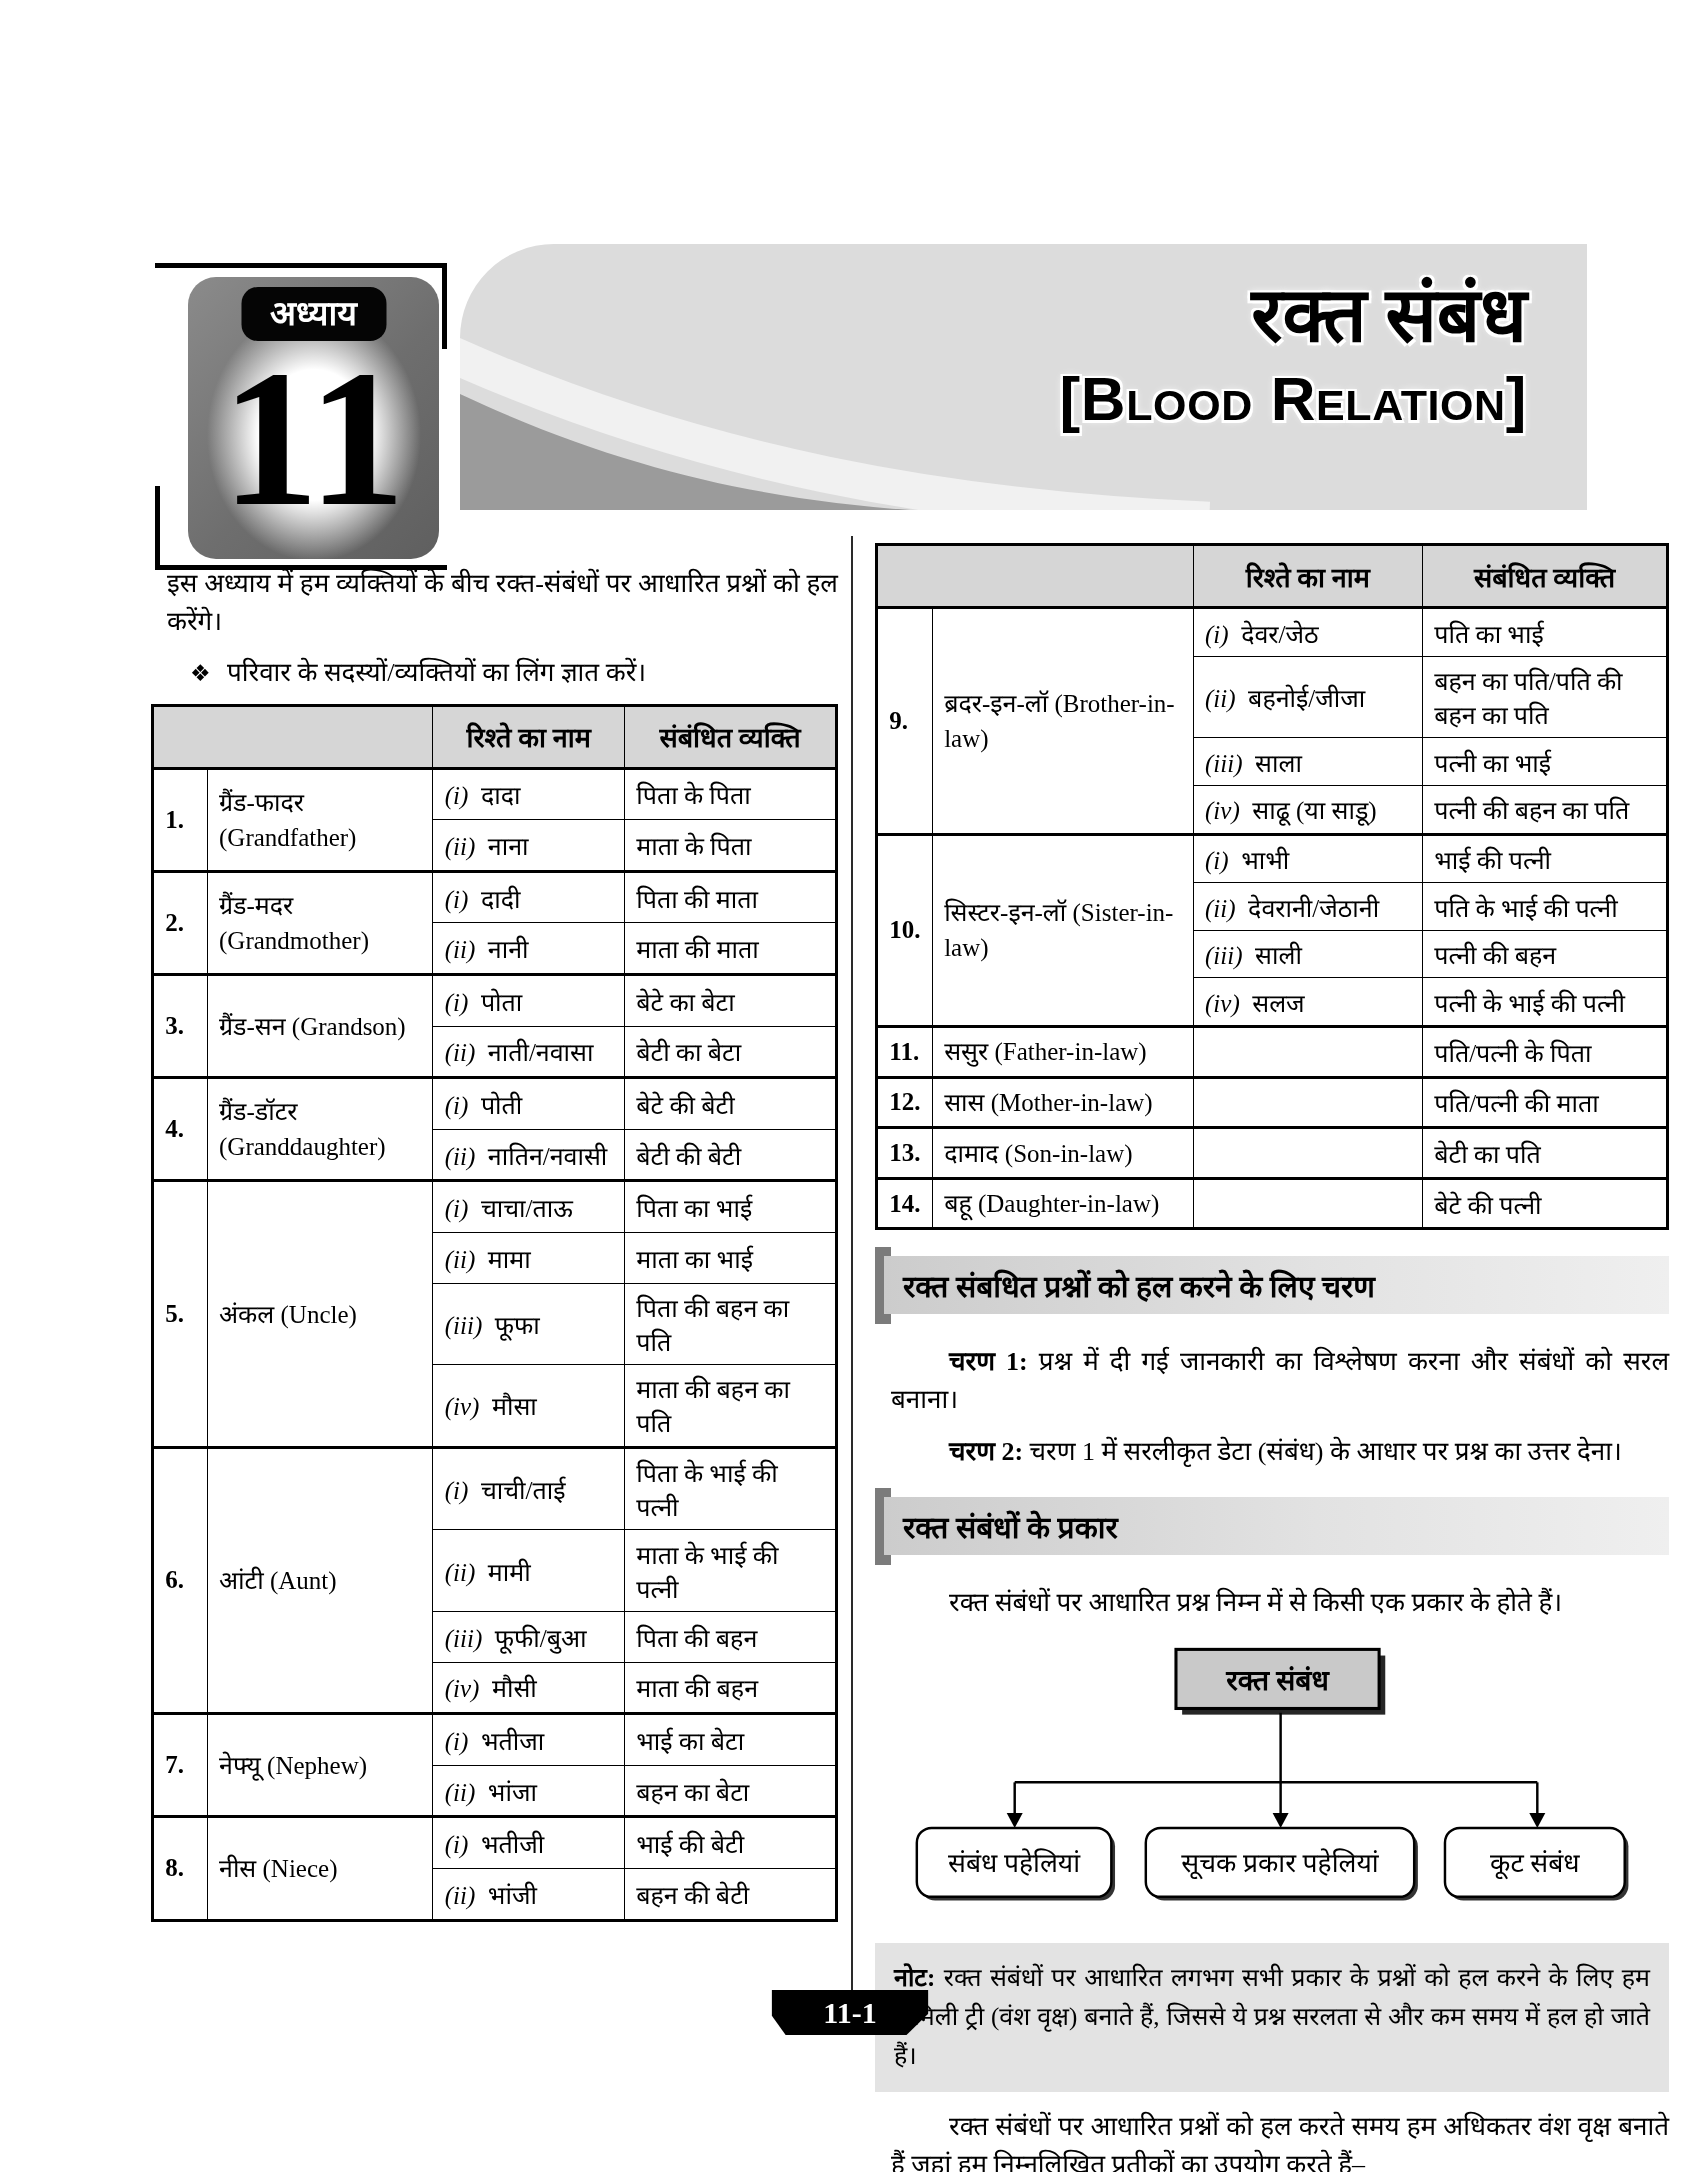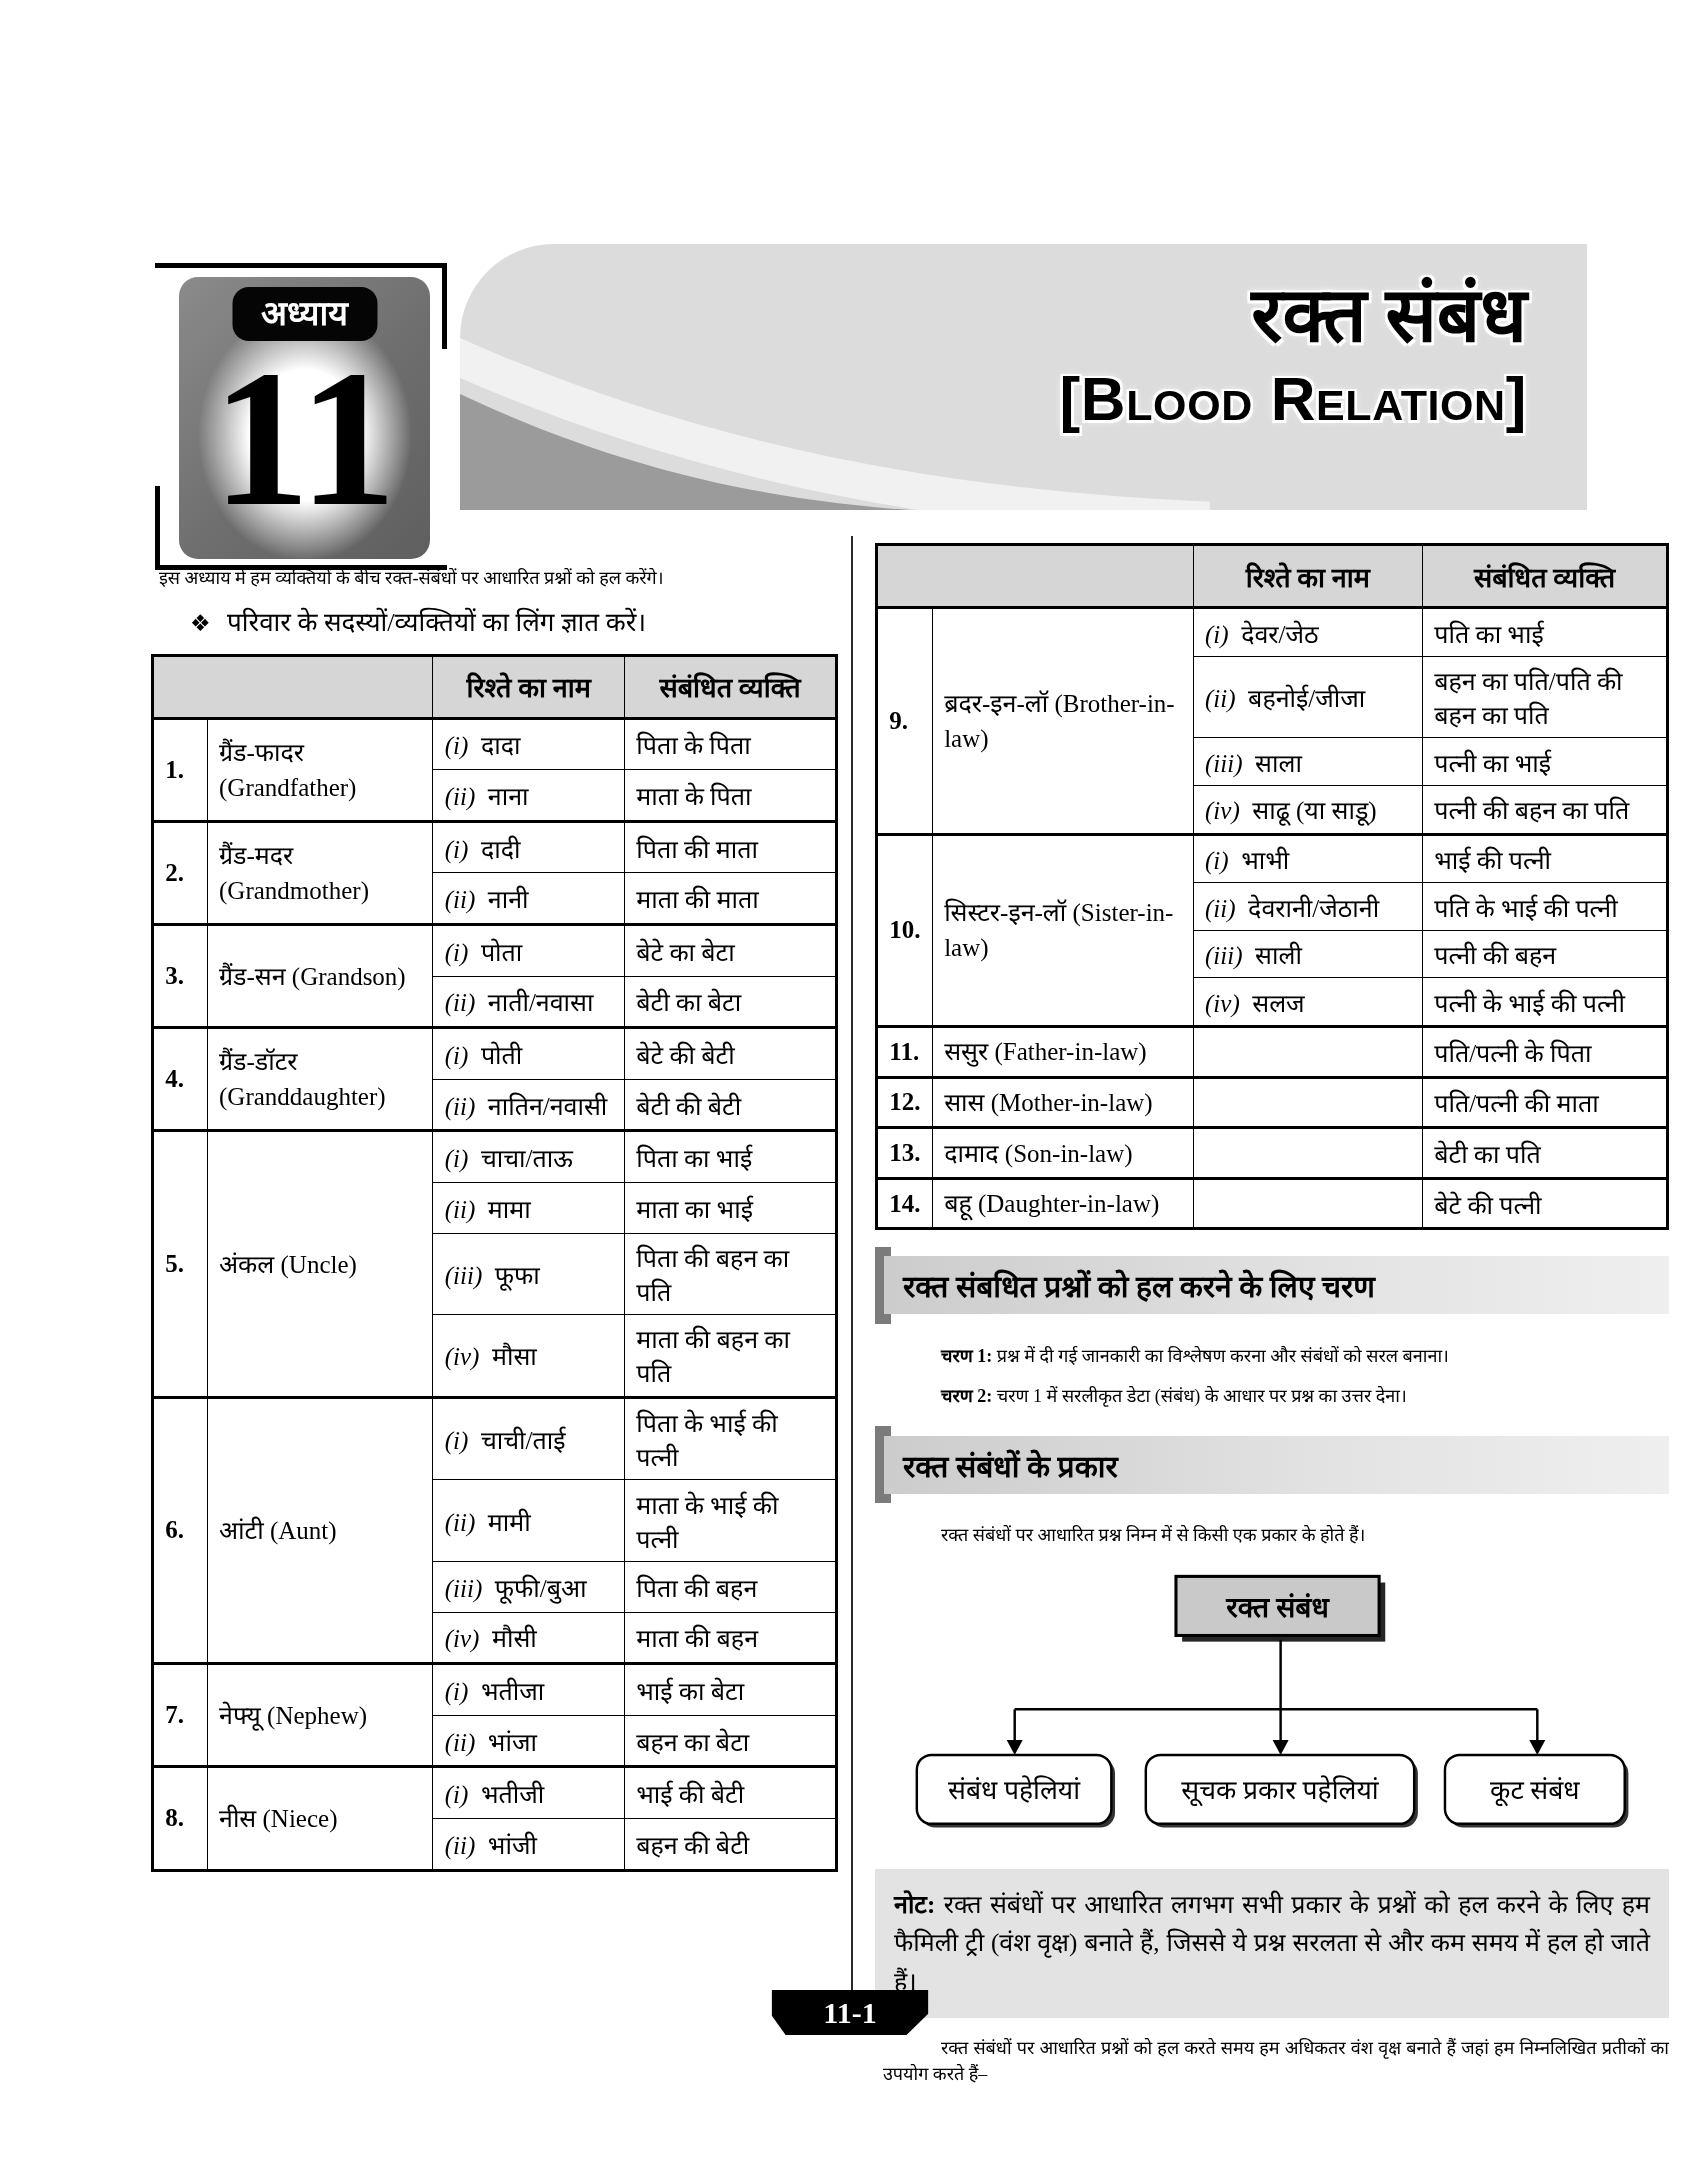--- a/index.html
+++ b/index.html
@@ -4,21 +4,21 @@
 <style>
   html,body{margin:0;padding:0;background:#ffffff;}
   .page{position:relative;width:1700px;height:2172px;background:#ffffff;overflow:hidden;
         font-family:"Liberation Serif","DejaVu Serif",serif;color:#000;}
 
   
   .bracket-top{position:absolute;left:155px;top:263px;width:287px;height:81px;
     border-top:5px solid #000;border-right:5px solid #000;}
   .bracket-bottom{position:absolute;left:155px;top:486px;width:287px;height:79px;
     border-left:5px solid #000;border-bottom:5px solid #000;}
-  .badge{position:absolute;left:179px;top:277px;width:251px;height:282px;border-radius:19px;
+  .badge{position:absolute;left:188px;top:277px;width:251px;height:282px;border-radius:28px;
     background:linear-gradient(135deg,#8b8b8b 0%,#6e6e6e 55%,#5f5f5f 100%);text-align:right;}
   .badge-glow{position:absolute;left:50%;top:56%;width:214px;height:252px;transform:translate(-50%,-50%);
     background:radial-gradient(closest-side,#ffffff 0%,#ffffff 52%,rgba(255,255,255,0) 100%);}
   .badge-pill{position:absolute;top:10px;left:50%;transform:translateX(-50%);
     background:#050505;color:#fff;font-weight:bold;font-size:34px;line-height:1;
     padding:10px 29px;border-radius:16.4px;white-space:nowrap;}
   .badge-number{position:absolute;top:57%;left:50%;transform:translate(-50%,-50%);
     font-size:195px;font-weight:bold;line-height:1;}
 
   
@@ -30,21 +30,21 @@
     text-shadow:2.5px 2.5px 0 #fff,-2.5px -2.5px 0 #fff,2.5px -2.5px 0 #fff,-2.5px 2.5px 0 #fff,0 0 8.8px #fff;}
   .title-en{font-family:"Liberation Sans","DejaVu Sans",sans-serif;font-variant:small-caps;
     font-weight:900;font-size:62px;line-height:1.15;letter-spacing:0.6px;
     text-shadow:2.5px 2.5px 0 #fff,-2.5px -2.5px 0 #fff,2.5px -2.5px 0 #fff,-2.5px 2.5px 0 #fff,0 0 8.8px #fff;}
 
   
   .left-col{position:absolute;left:151px;top:565px;width:687px;}
   .right-col{position:absolute;left:875px;top:532px;width:794px;}
   .col-divider{position:absolute;left:851px;top:536px;width:1.9px;height:1493px;background:#2a2a2a;}
 
-  p.body{font-size:18px;line-height:1.47;text-align:justify;margin:0 0 14px 8px;}
+  p.body{font-size:26px;line-height:1.47;text-align:justify;margin:0 0 14px 16px;}
   p.indent{text-indent:58px;}
   .bullet{font-size:26px;line-height:1.42;text-align:justify;margin:0 0 11.3px 0;
     padding-left:81px;text-indent:-42px;}
   .bullet .glyph{font-size:23px;padding-right:16.4px;}
 
   
   .sec-heading{position:relative;height:77px;margin:16.4px 0 19px 0;}
   .sec-heading .accent{position:absolute;background:#7b7b7b;}
   .sec-heading.style-left .accent{left:0;top:0;bottom:0;width:29%;}
   .sec-heading.style-right .accent{left:0;top:0;bottom:0;width:16.4px;}

